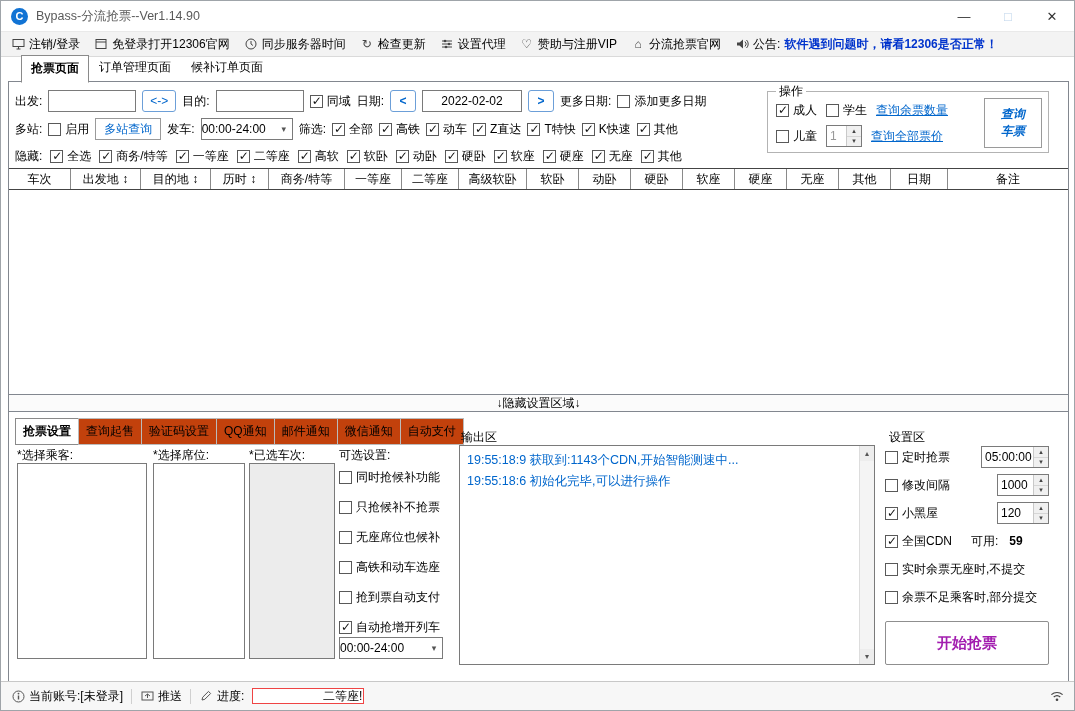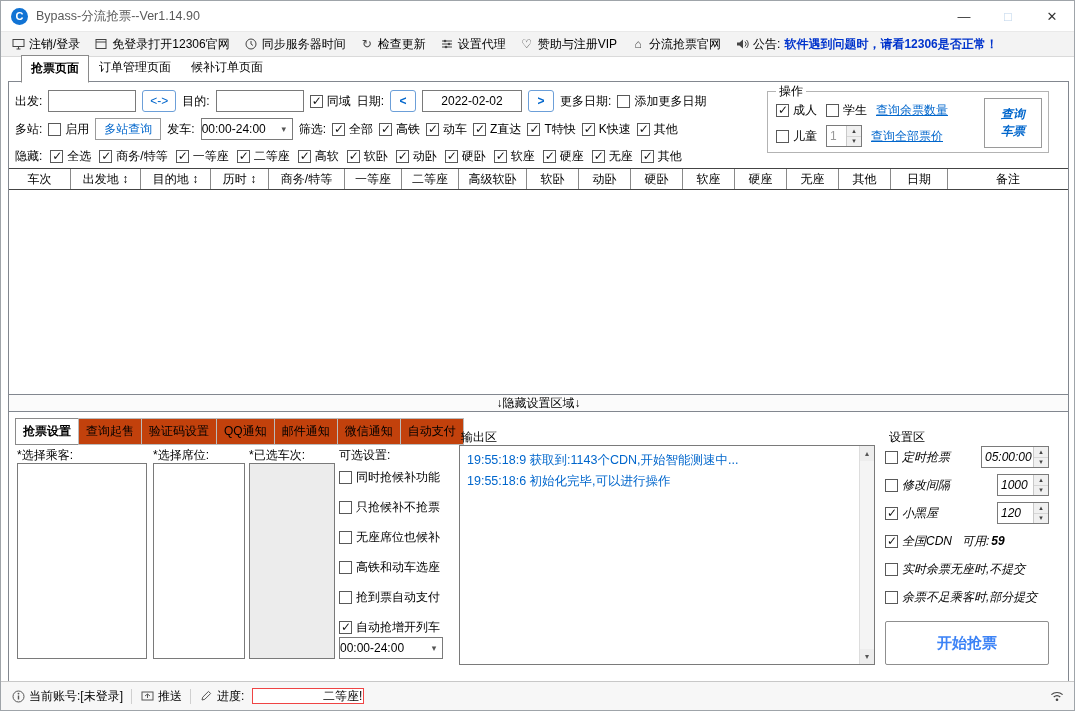--- a/index.html
+++ b/index.html
@@ -89,25 +89,25 @@
   .optcol .combo { margin-top:auto; }
 
   
   .out-box { position:absolute; left:458px; top:444px; width:416px; height:220px; border:1px solid #7a7a7a; background:#fff; z-index:3; }
   .out-logs { position:absolute; inset:4px 18px 4px 7px; color:#0066cc; line-height:21px; font-size:12.5px; overflow:hidden; }
   .out-scroll { position:absolute; right:0; top:0; bottom:0; width:15px; background:#f4f4f4; border-left:1px solid #ddd; display:flex; flex-direction:column; justify-content:space-between; }
   .scroll-btn { height:15px; display:flex; align-items:center; justify-content:center; font-size:8px; color:#555; background:#ededed; cursor:default; }
 
   
   .set-col { position:absolute; left:884px; top:444px; width:164px; display:flex; flex-direction:column; gap:4px; z-index:3; }
-  .set-row { display:flex; align-items:center; gap:2px; height:24px; white-space:nowrap;font-style:italic; }
+  .set-row { display:flex; align-items:center; gap:11px; height:24px; white-space:nowrap; }
   .set-row .spin { margin-left:auto; }
   .avail-label { margin-left:8px; }
   .avail-value { color:#000000; font-weight:bold; }
-  .start-btn { position:absolute; left:884px; top:620px; width:164px; height:44px; border:1px solid #8f8f8f; background:#fff; color:#3b82f6; font-weight:bold; font-size:15px; display:flex; align-items:center; justify-content:center; z-index:3; cursor:default; border-radius:2px; }
+  .start-btn { position:absolute; left:884px; top:620px; width:164px; height:44px; border:1px solid #8f8f8f; background:#fff; color:#a21caf; font-weight:bold; font-size:15px; display:flex; align-items:center; justify-content:center; z-index:3; cursor:default; border-radius:2px; }
 
   
   .statusbar { position:absolute; left:0; right:0; bottom:0; height:29px; border-top:1px solid #c8c8c8; background:#f7f7f7; display:flex; align-items:center; padding:0 10px; gap:8px; white-space:nowrap; }
   .sitem { display:flex; align-items:center; gap:4px; }
   .sep { width:1px; height:15px; background:#d0d0d0; }
   .progress { width:112px; height:16px; border:1px solid #ef4444; background:#fff; display:flex; align-items:center; justify-content:flex-end; overflow:hidden; padding:0 1px; }
   .wifi { margin-left:auto; }
 
   .gray-val { color:#999; }
 </style>

